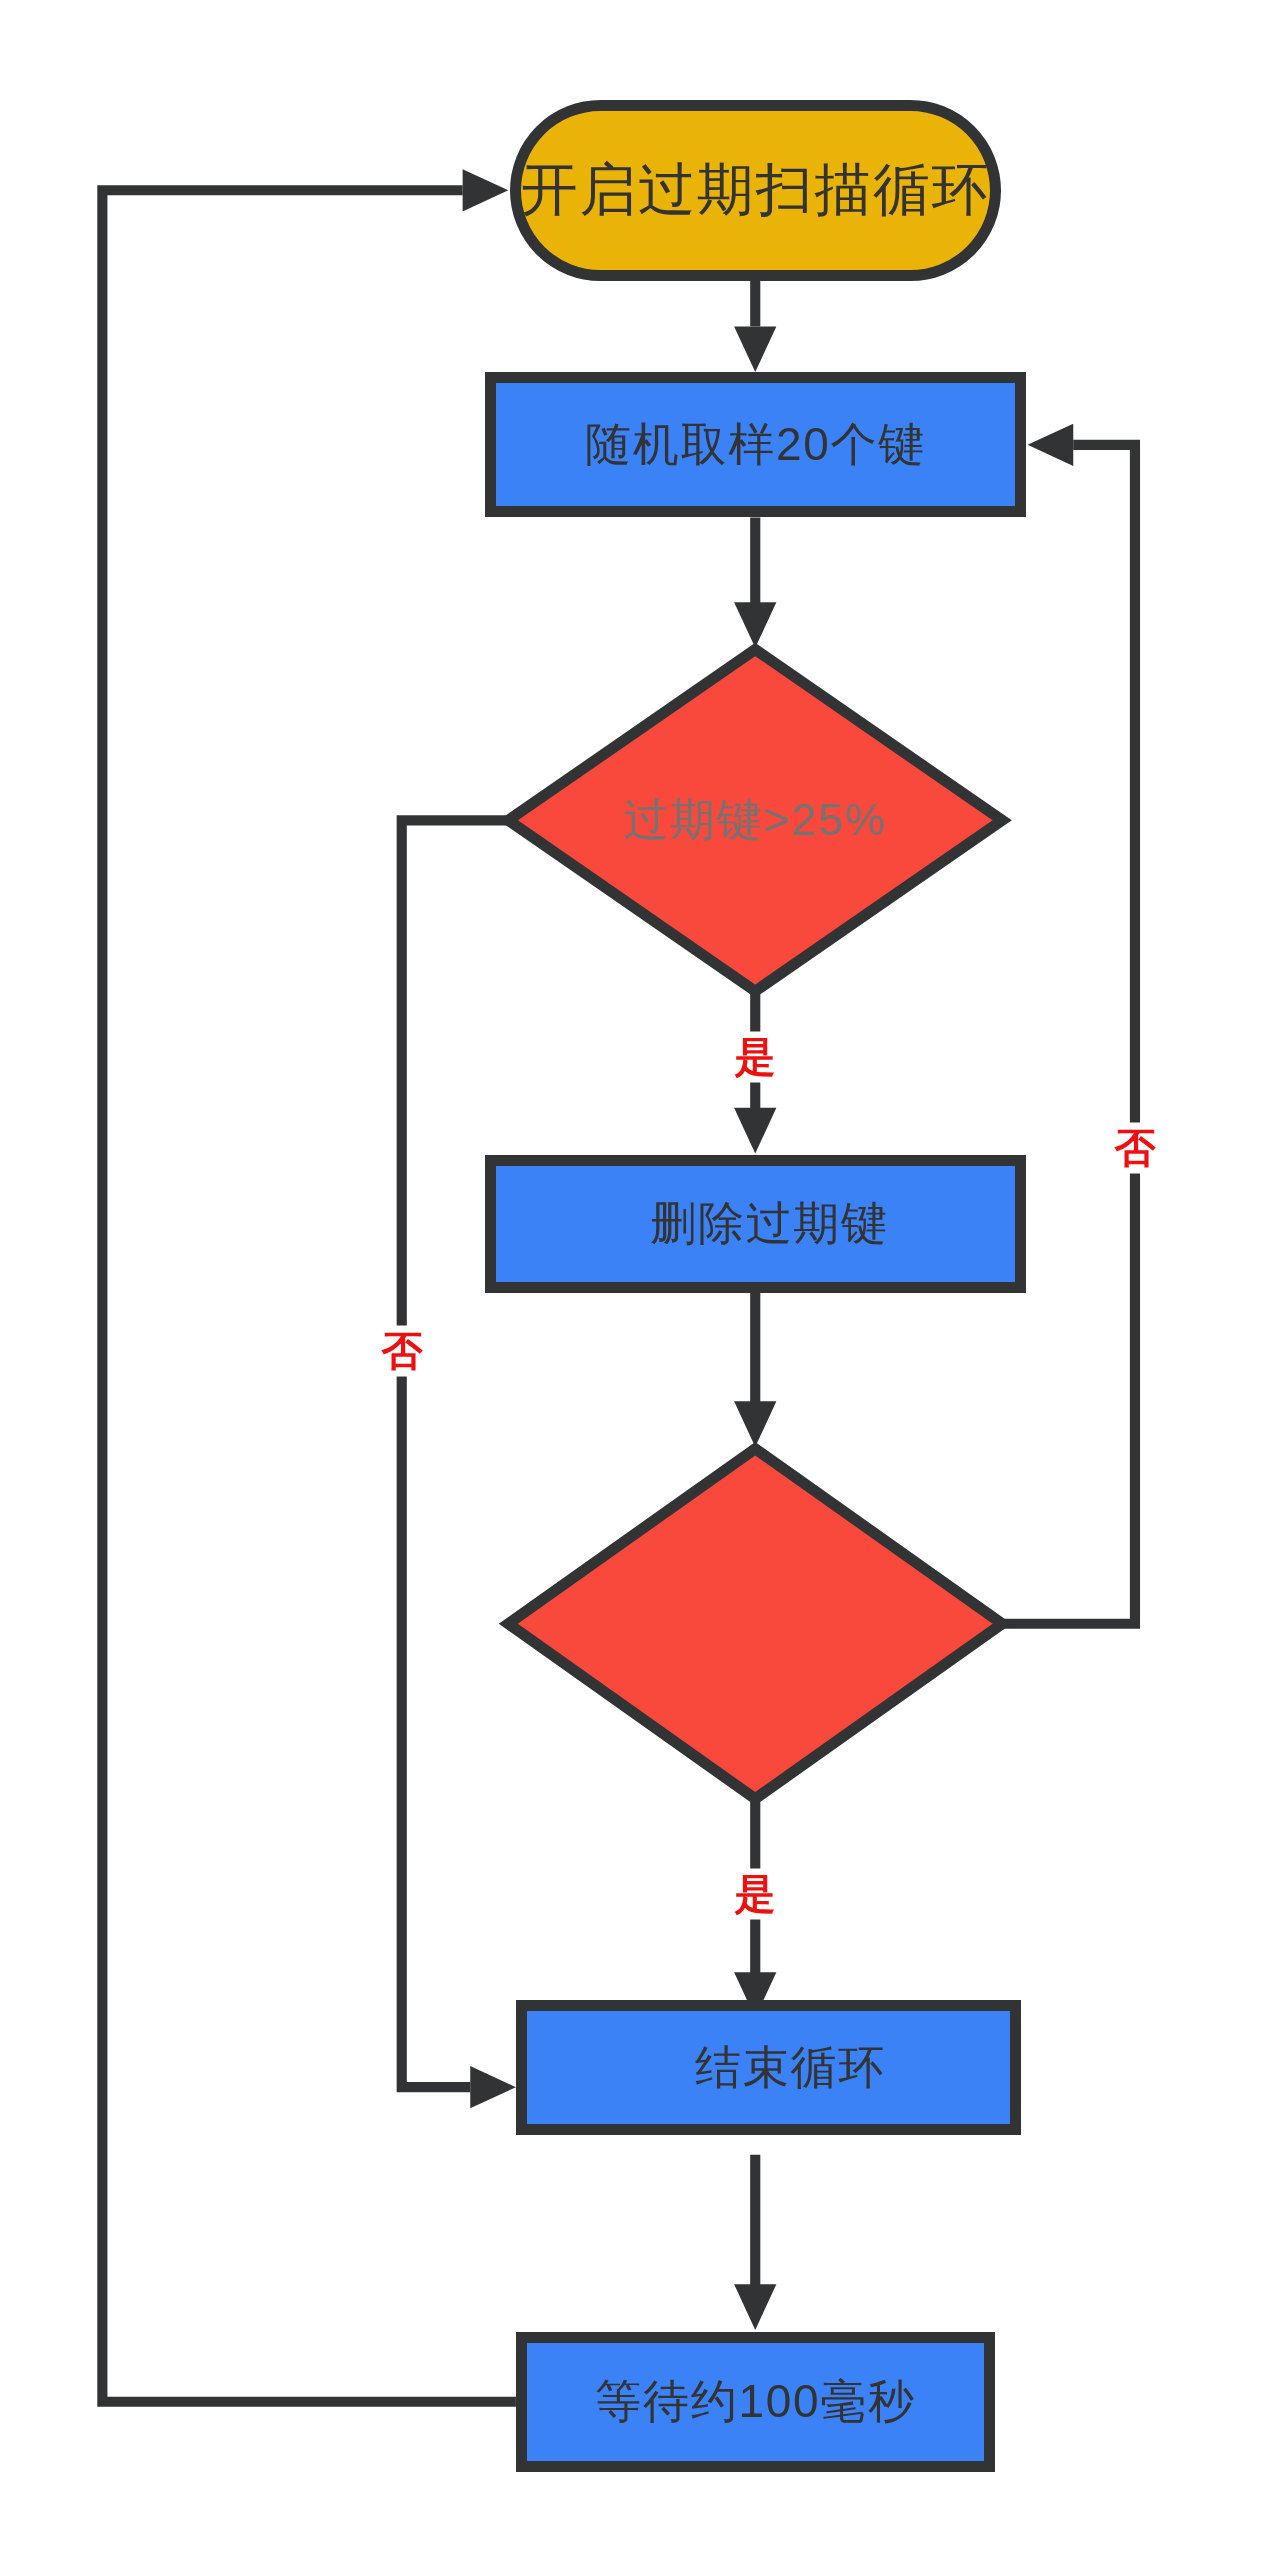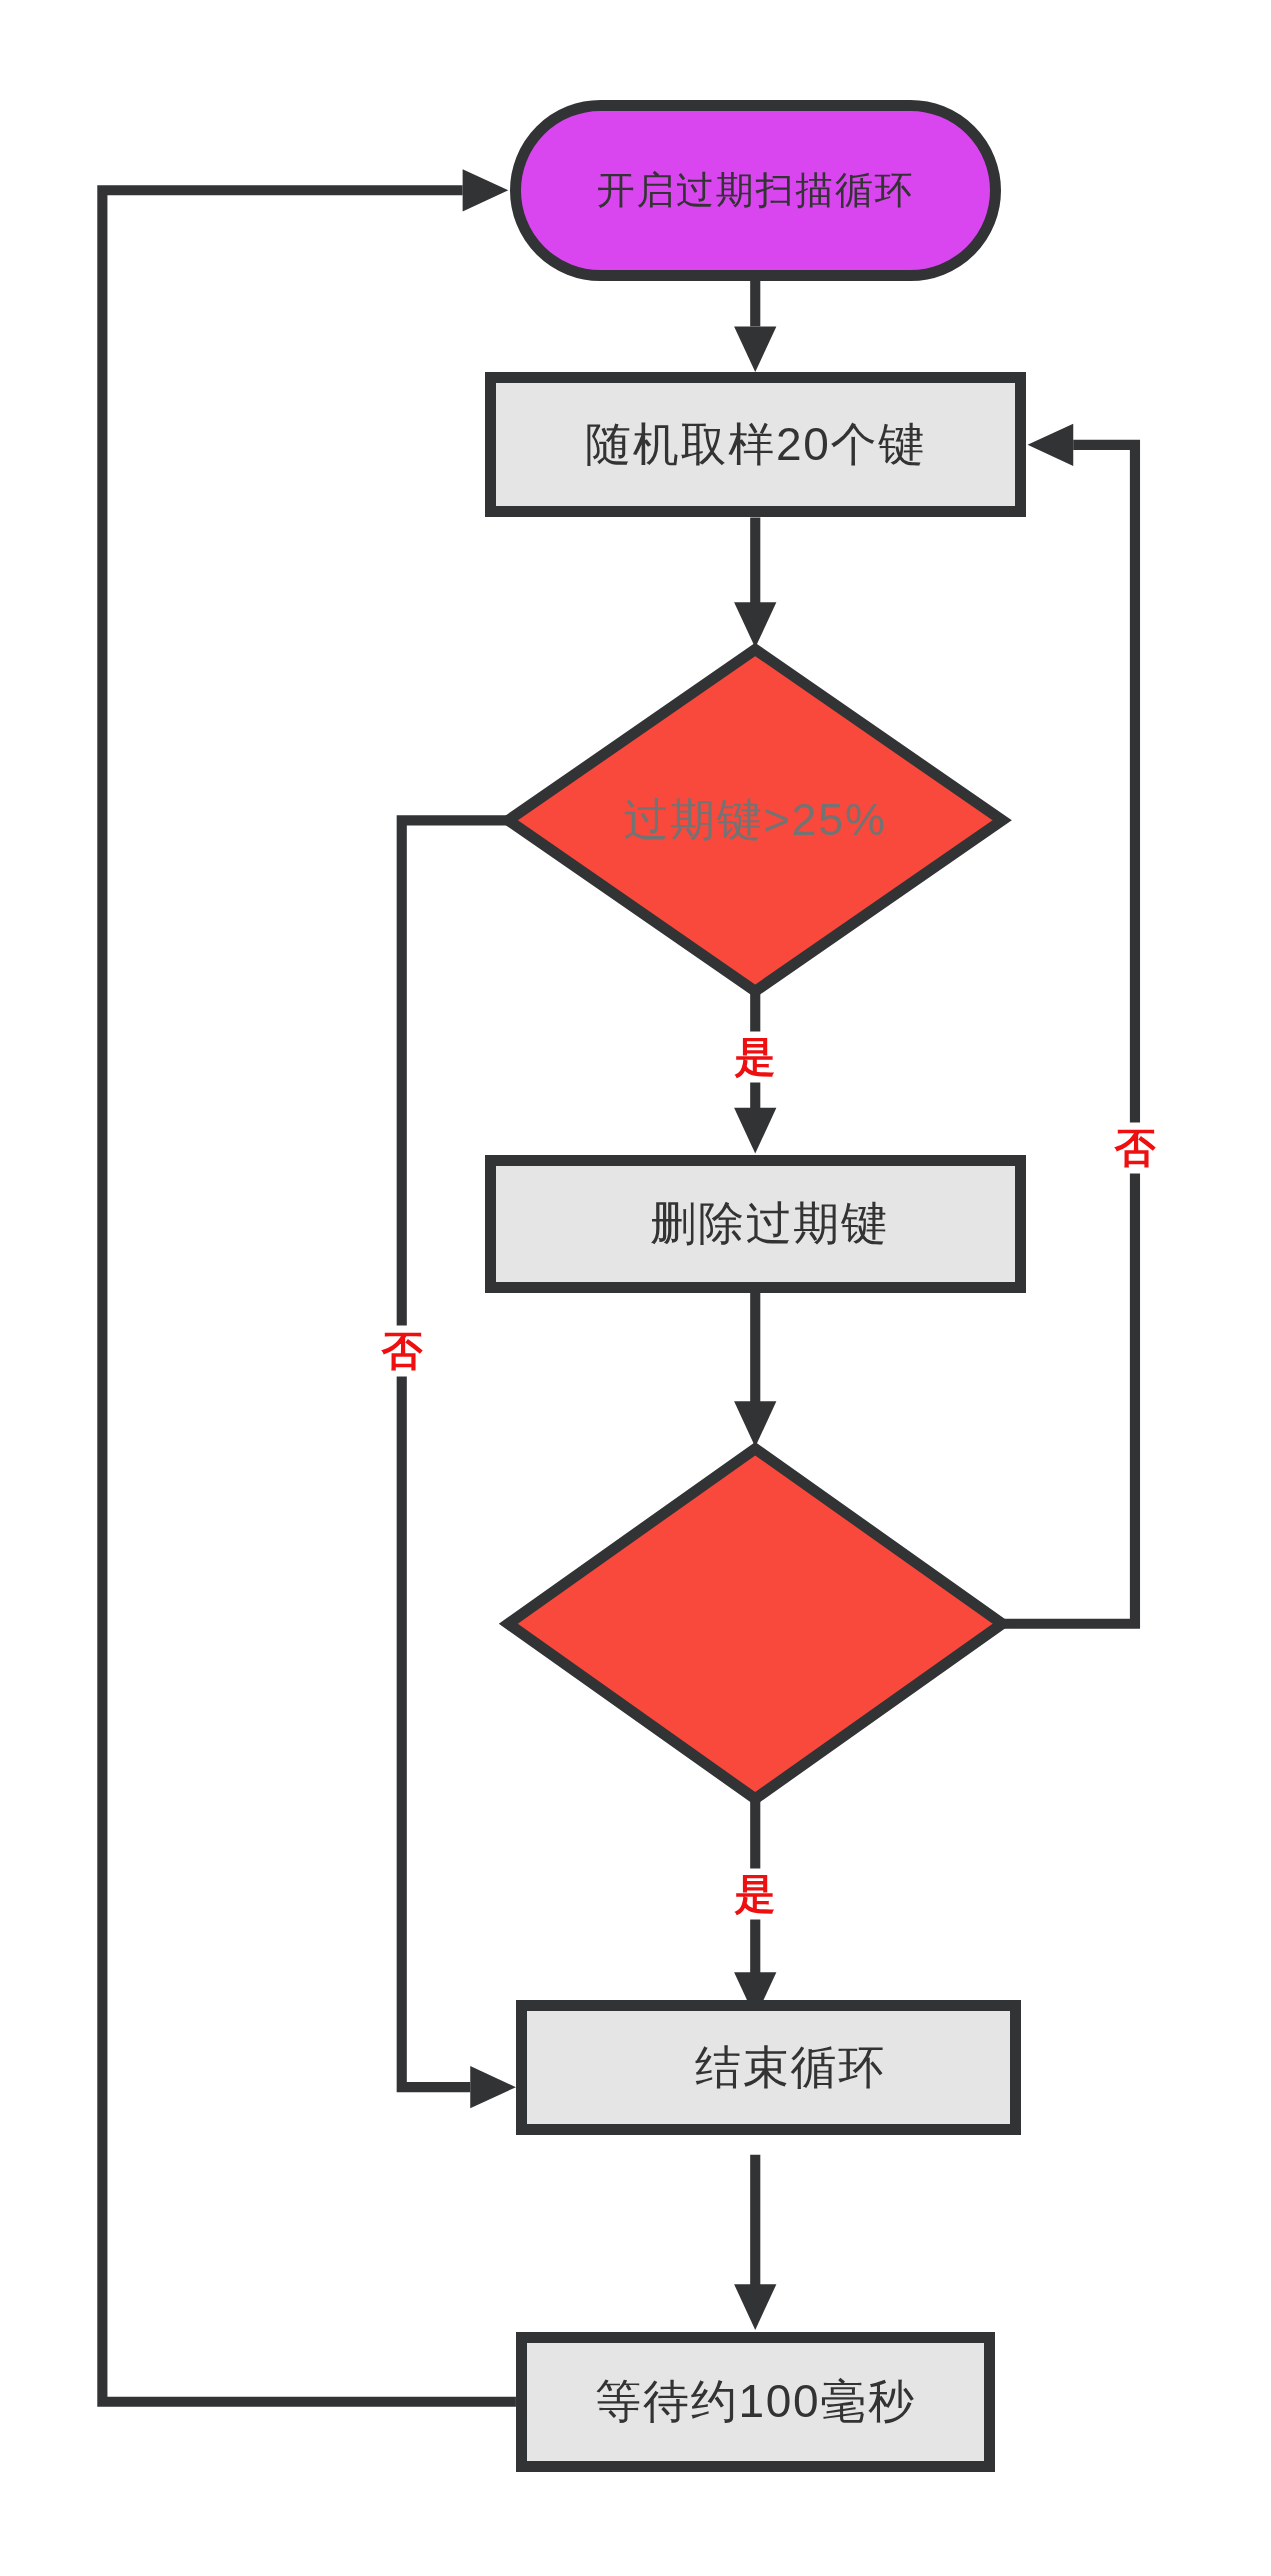--- a/index.html
+++ b/index.html
@@ -28,27 +28,27 @@
     border: 11px solid #323335;
     display: flex;
     align-items: center;
     justify-content: center;
     color: #333333;
     font-size: 46px;
     letter-spacing: 1.7px;
     white-space: nowrap;
   }
   .node.stadium {
-    background: #d946ef;
+    background: #eab308;
     border-radius: 93px;
-    font-size: 38px;
+    font-size: 57px;
     text-align: right;
   }
   .node.process {
-    background: #e5e5e5;
+    background: #3b82f6;
   }
   .diamond-label {
     position: absolute;
     width: 440px;
     text-align: center;
     color: #737373;
     font-size: 45px;
     letter-spacing: 1.7px;
     white-space: nowrap;
     transform: translate(-50%, -50%);

